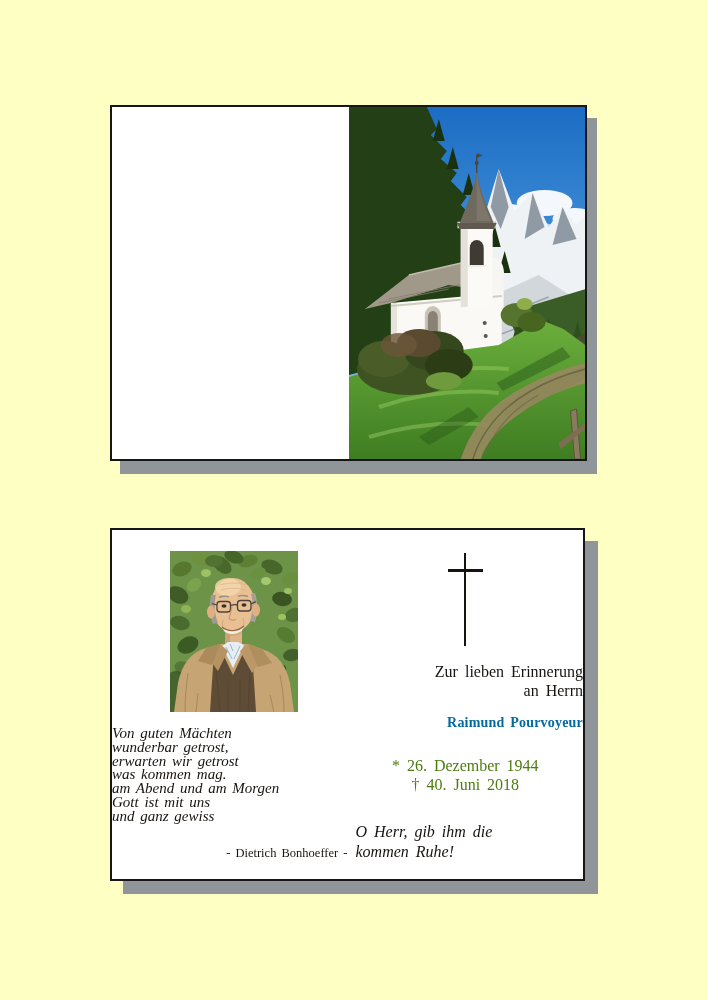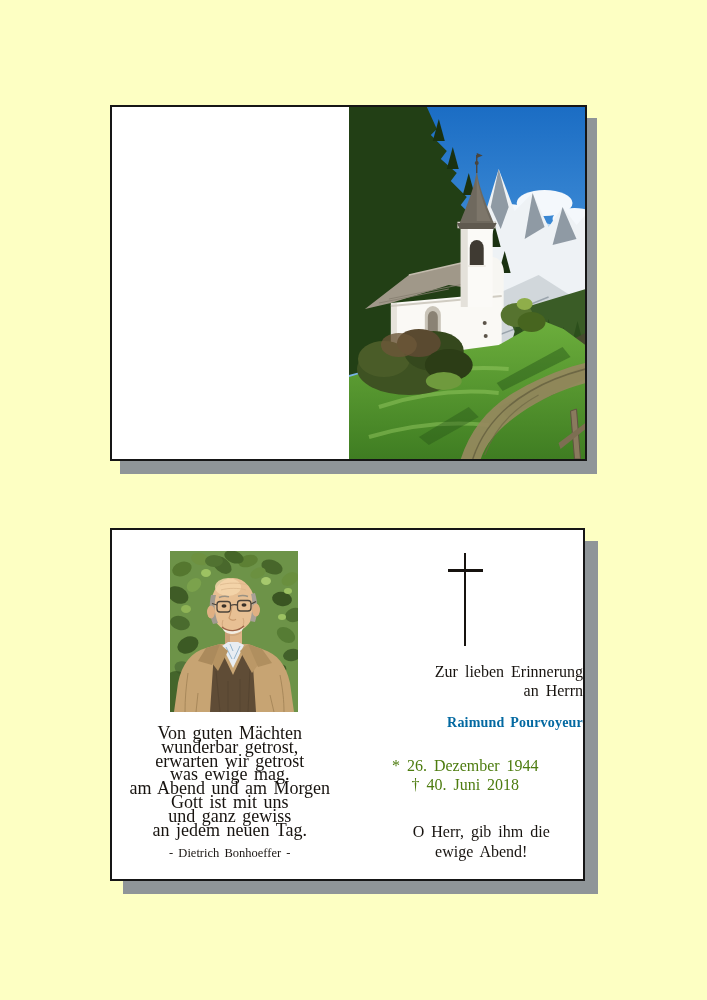--- a/index.html
+++ b/index.html
@@ -30,37 +30,37 @@
   .photo-half svg { display: block; width: 100%; height: 100%; }
 
   .left-half  { position: absolute; left: 0; top: 0; width: 50%; height: 100%; }
   .right-half { position: absolute; left: 50%; top: 0; right: 0; height: 100%; }
 
   .portrait { position: absolute; left: 58px; top: 21px; width: 128px; height: 161px; overflow: hidden; }
   .portrait svg { display: block; width: 100%; height: 100%; }
 
   .poem {
     position: absolute; top: 197px; left: 0; width: 100%;
-    text-align: center; 
-    font-size: 18px; line-height: 13.8px;
+    text-align: left; font-style: italic;
+    font-size: 15px; line-height: 13.8px;
     color: #17130f; word-spacing: 2px;
   }
   .attribution {
     position: absolute; top: 316px; left: 0; width: 100%;
-    text-align: center; font-size: 12.5px; color: #1a1512; word-spacing: 2px;
+    text-align: right; font-size: 12.5px; color: #1a1512; word-spacing: 2px;
   }
 
   .cross { position: absolute; top: 0; left: 0; width: 100%; height: 125px; }
   .cross-v { position: absolute; left: calc(50% - 1px); top: 23px; width: 2px; height: 93px; background: #17130f; }
   .cross-h { position: absolute; left: calc(50% - 17.5px); top: 39px; width: 35px; height: 3px; background: #17130f; }
 
   .intro  { position: absolute; top: 132px; left: 0; width: 100%; text-align: right; font-size: 16px; line-height: 19px; color: #17130f; word-spacing: 3px; }
   .name   { position: absolute; top: 185px; left: 0; width: 100%; text-align: right; font-size: 14px; font-weight: bold; letter-spacing: .2px; color: #0369a1; word-spacing: 2px; }
   .dates  { position: absolute; top: 226px; left: 0; width: 100%; text-align: center; font-size: 16px; line-height: 19px; color: #4d7c0f; word-spacing: 3px; }
-  .prayer { position: absolute; top: 292px; left: 16px; width: 100%; text-align: center; font-size: 16px; line-height: 20px; color: #17130f; word-spacing: 3px; }
+  .prayer { position: absolute; top: 292px; left: 8px; width: 100%; text-align: left; font-size: 16px; line-height: 20px; color: #17130f; word-spacing: 3px; font-style: italic; }
 </style>
 </head>
 <body style="background: rgb(253, 255, 195);">
 
 <div class="card card-front">
   <div class="blank-half"></div>
   <div class="photo-half">
     <svg viewBox="0 0 237 352" preserveAspectRatio="none">
       <defs>
         <linearGradient id="sky" x1="0" y1="0" x2="0" y2="1">
@@ -264,41 +264,40 @@
         <path d="M52,76 C57,81.5 69,81.5 74,74.8 L72,79.5 C66,84 58,84 54,80 Z" fill="#f3eee3"></path>
         <path d="M52,76 C58,81 68,81 74,74.8" stroke="#9c6347" stroke-width="1.4" fill="none"></path>
         <path d="M56,83 C61,85 67,84.5 71,81.5" stroke="#caa27a" stroke-width="1" fill="none"></path>
       </svg>
     </div>
 
     <div class="poem">
       <div class="poem-line">Von guten Mächten</div>
       <div class="poem-line">wunderbar getrost,</div>
       <div class="poem-line">erwarten wir getrost</div>
-      <div class="poem-line">was ewige mag.</div>
+      <div class="poem-line">was kommen mag.</div>
       <div class="poem-line">am Abend und am Morgen</div>
       <div class="poem-line">Gott ist mit uns</div>
       <div class="poem-line">und ganz gewiss</div>
-      <div class="poem-line">an jedem neuen Tag.</div>
     </div>
     <div class="attribution">- Dietrich Bonhoeffer -</div>
   </div>
 
   <div class="right-half">
     <div class="cross">
       <div class="cross-v"></div>
       <div class="cross-h"></div>
     </div>
     <div class="intro">
       <div>Zur lieben Erinnerung</div>
       <div>an Herrn</div>
     </div>
     <div class="name">Raimund Pourvoyeur</div>
     <div class="dates">
       <div>* 26. Dezember 1944</div>
       <div>† 40. Juni 2018</div>
     </div>
     <div class="prayer">
       <div>O Herr, gib ihm die</div>
-      <div>ewige Abend!</div>
+      <div>kommen Ruhe!</div>
     </div>
   </div>
 </div>
 
 </body></html>

